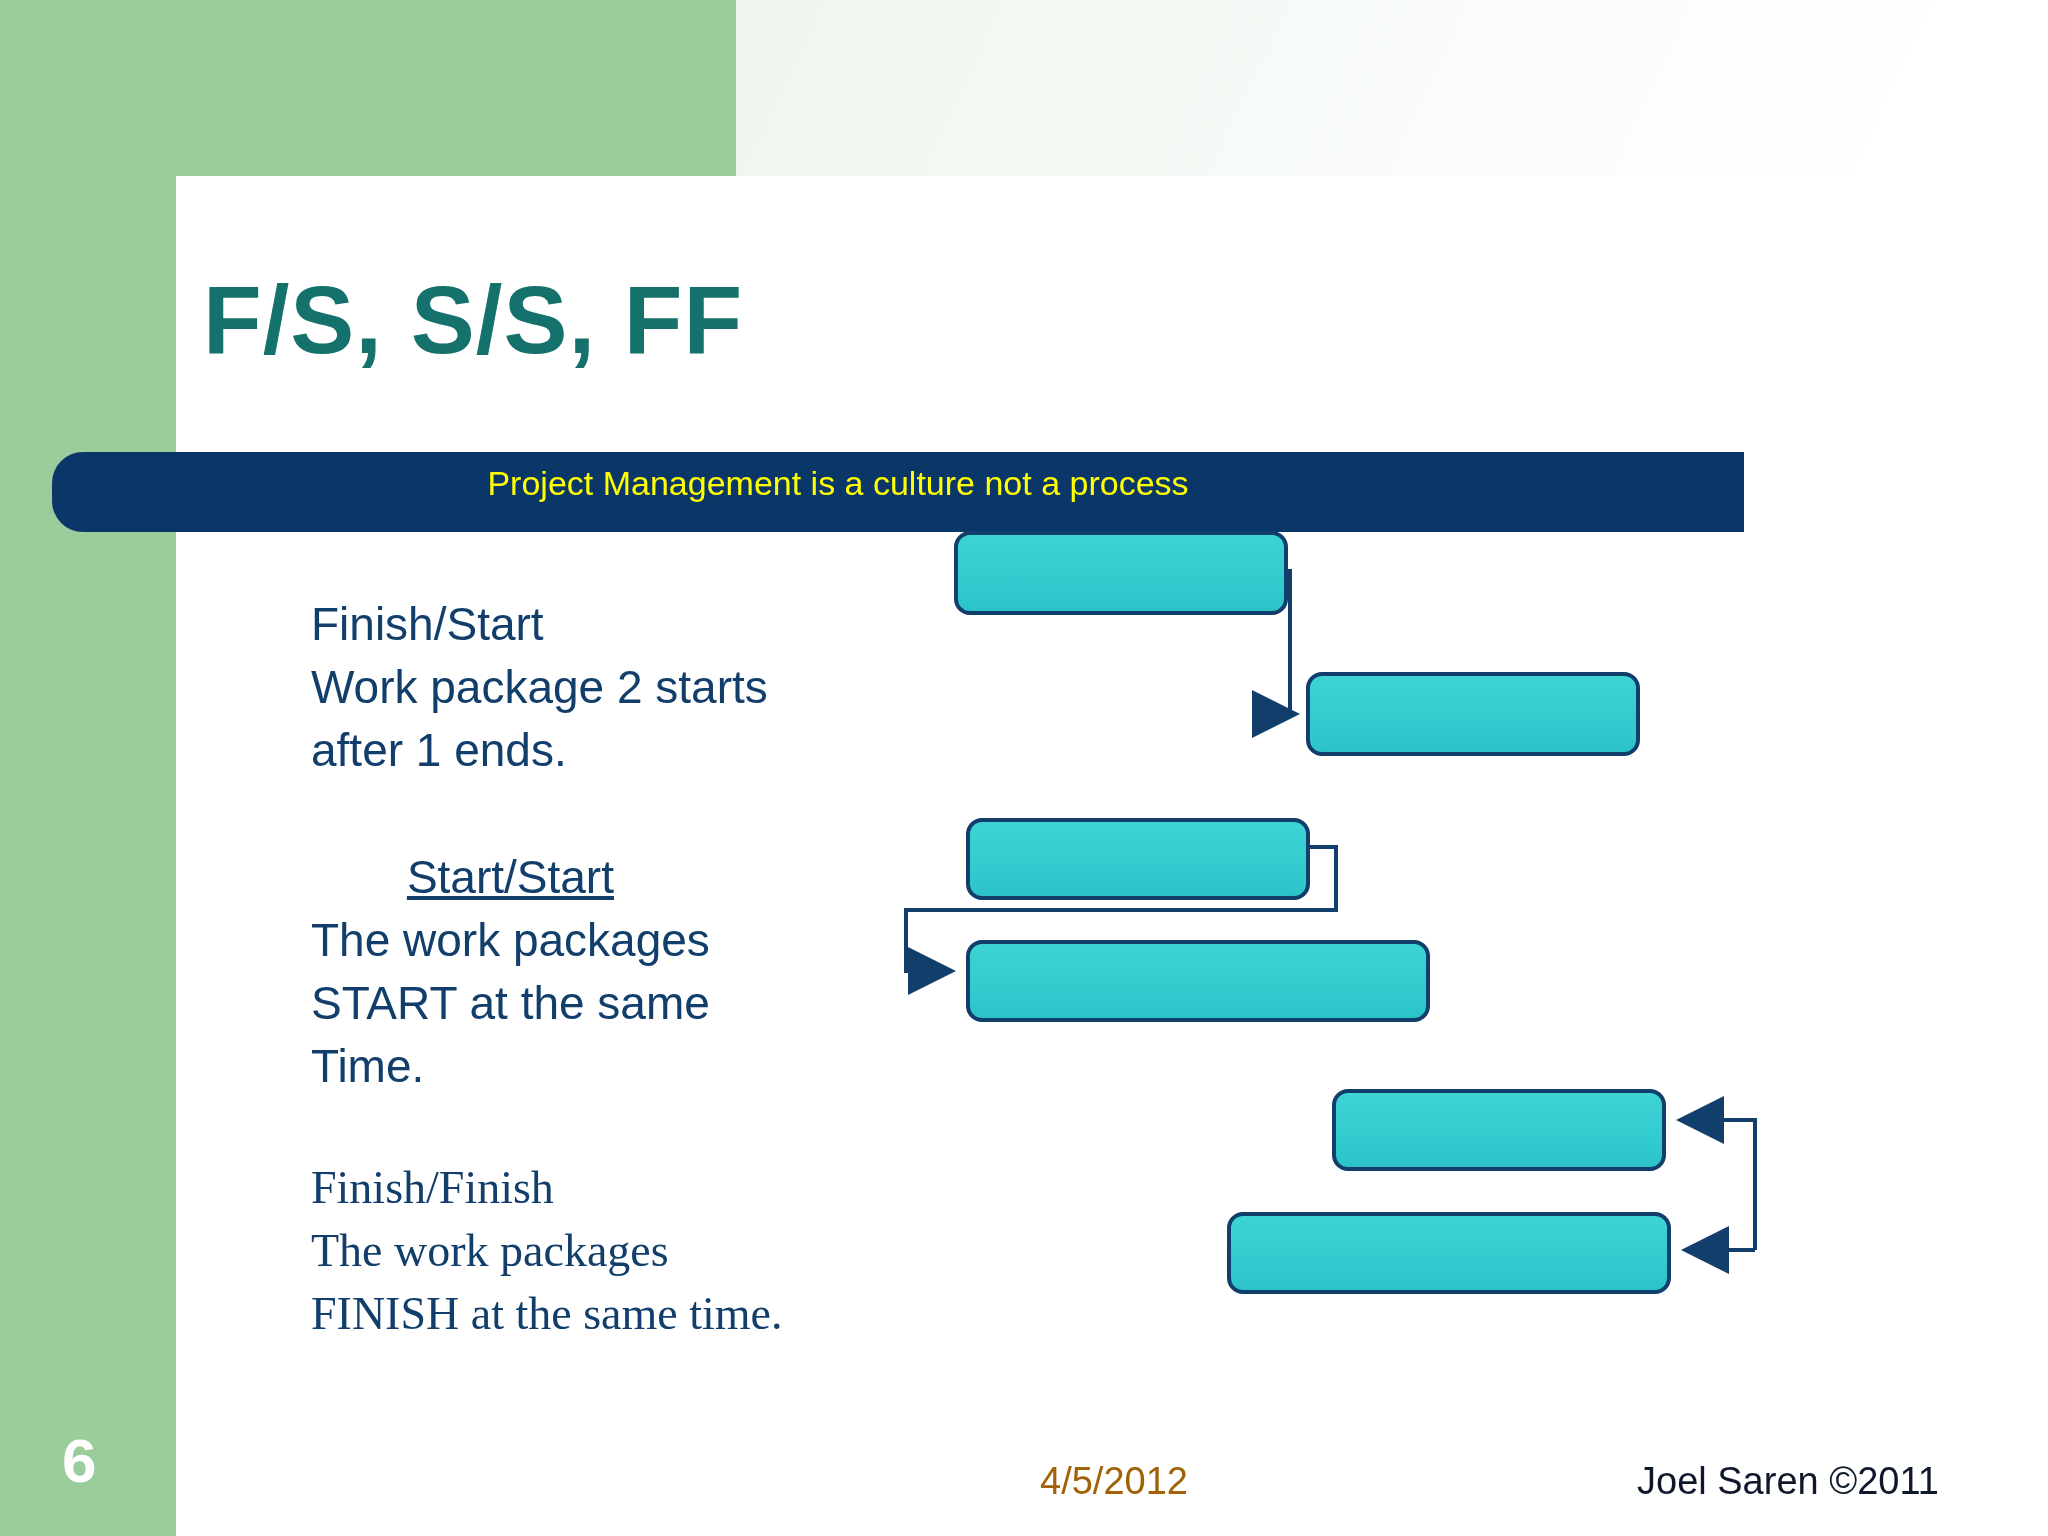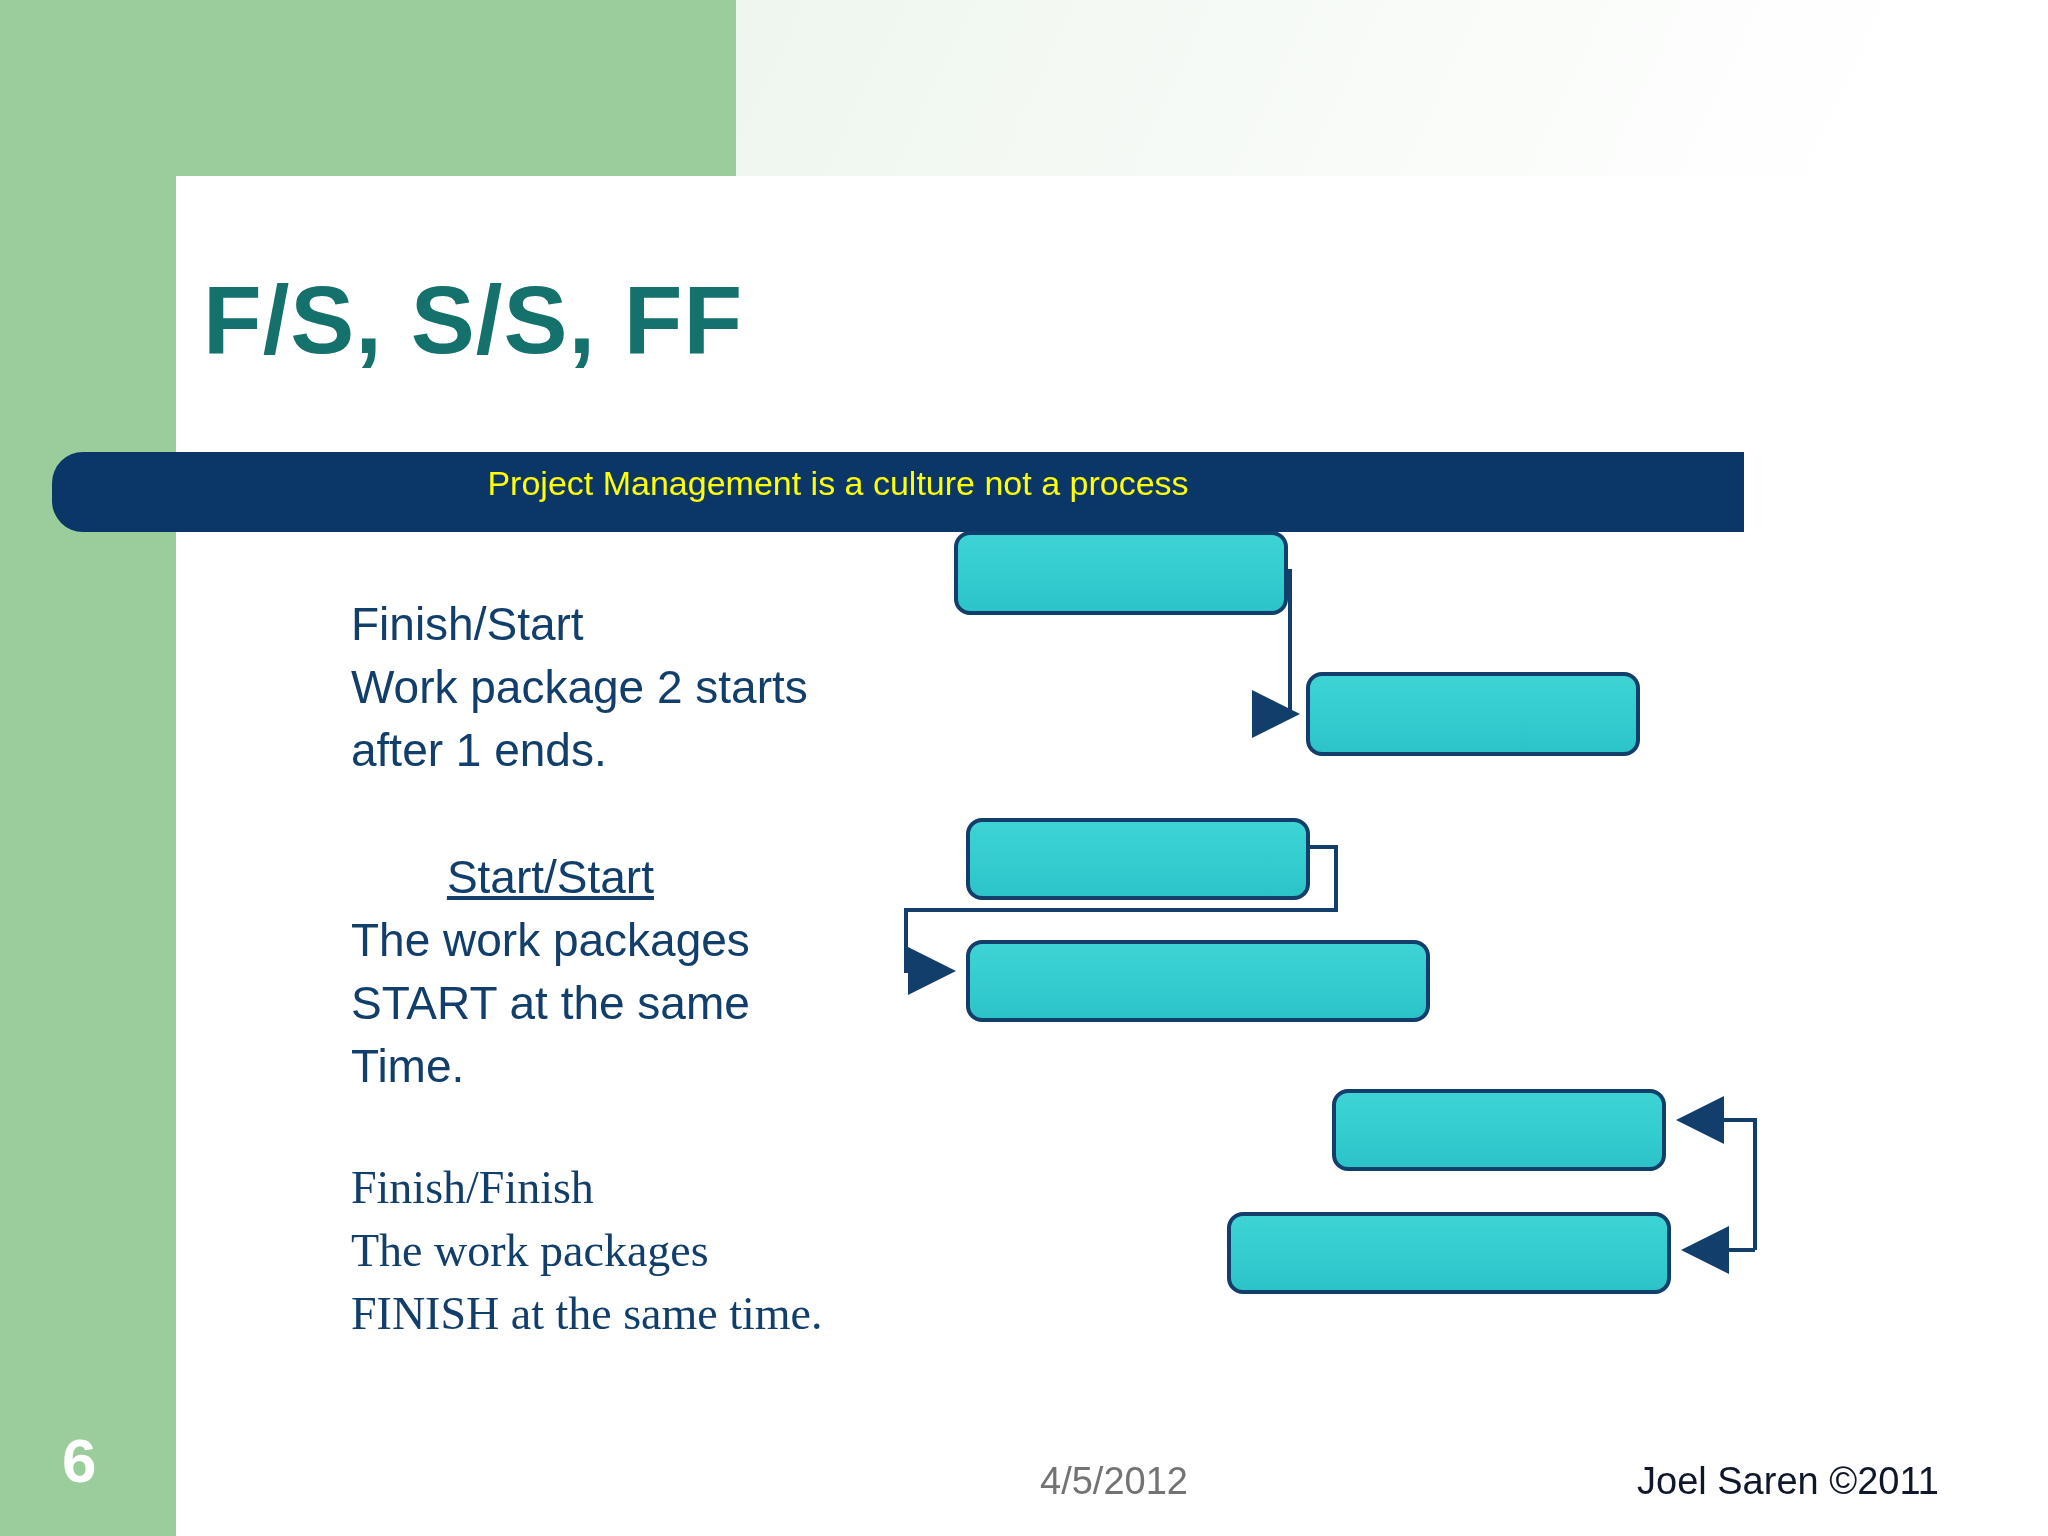--- a/index.html
+++ b/index.html
@@ -97,21 +97,20 @@
     box-sizing: border-box;
   }
 
   
   .text-block {
     position: absolute;
     color: #113E6B;
     font-size: 46px;
     line-height: 63px;
     white-space: pre-line;
-    margin-left: 40px;
   }
   .heading-line { display: block; }
   .heading-line.underlined { text-decoration: underline; text-align: center; }
 
   #block-fs { left: 311px; top: 530px; }
   #block-ss { left: 311px; top: 783px; }
   #block-ff { left: 311px; top: 1093px; font-family: Liberation Serif, serif; }
 
   
   #diagram {
@@ -130,21 +129,21 @@
     top: 1430px;
     color: #ffffff;
     font-size: 62px;
     font-weight: bold;
     line-height: 1;
   }
   .footer-date {
     position: absolute;
     left: 1040px;
     top: 1462px;
-    color: #737373;
+    color: #a16207;
     font-size: 38px;
     line-height: 1;
     white-space: nowrap;
   }
   .footer-credit {
     position: absolute;
     left: 1637px;
     top: 1462px;
     color: #0f172a;
     font-size: 38px;

